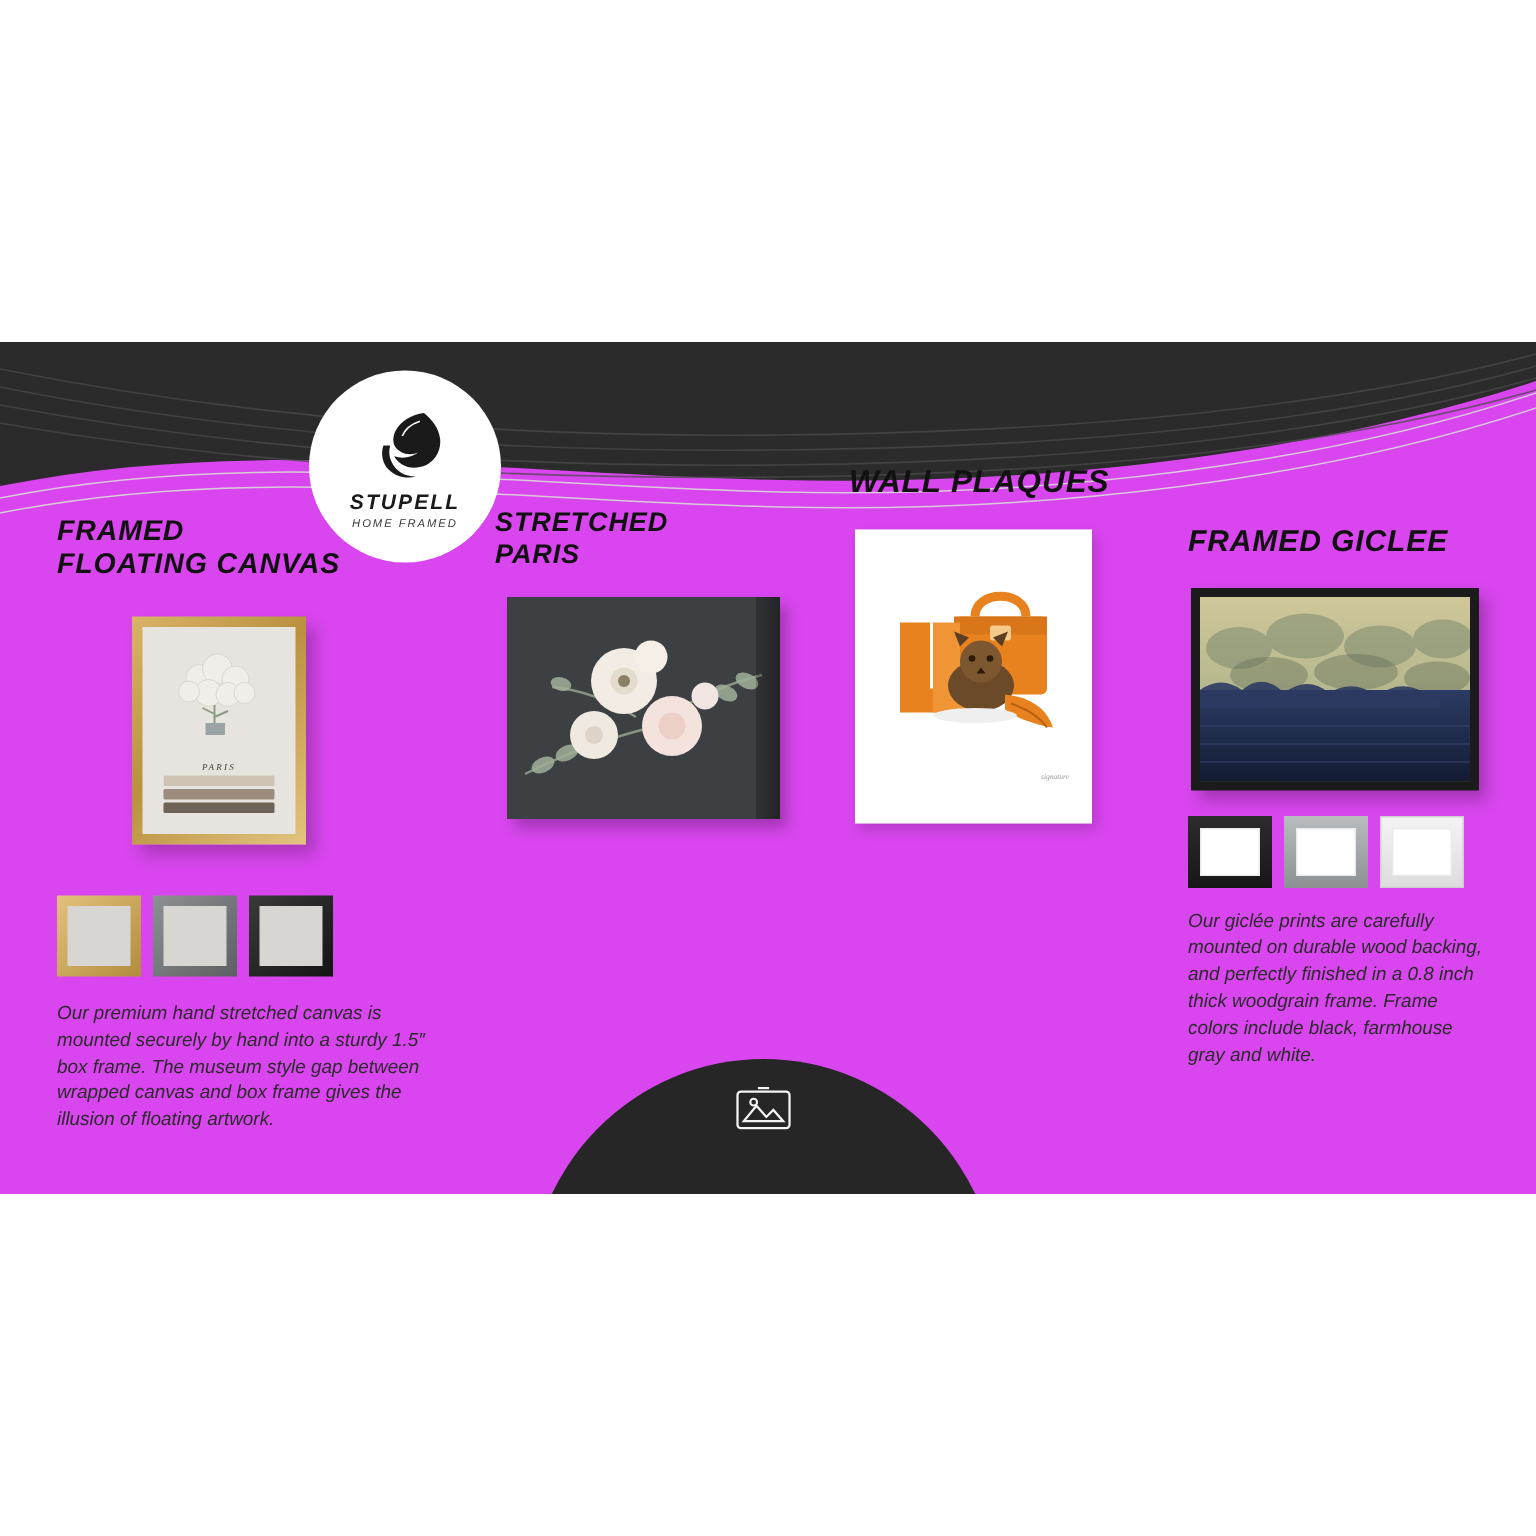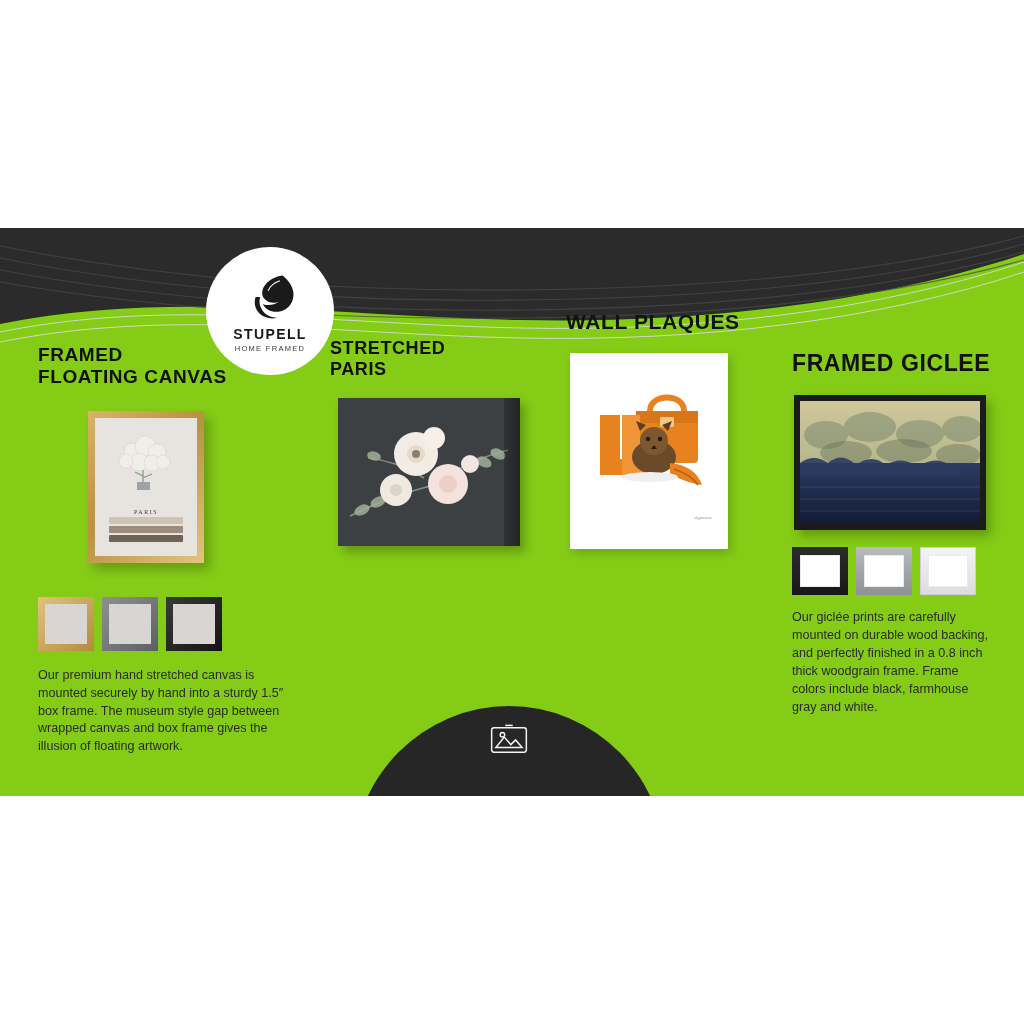--- a/index.html
+++ b/index.html
@@ -19,22 +19,23 @@
     height: 1024px;
     background: #ffffff;
   }
   
   #panel {
     position: absolute;
     left: 0;
     top: 228px;
     width: 1024px;
     height: 568px;
-    background: #84cc16;
-    overflow: hidden;
+    background: #d946ef;
+    overflow: hidden;
+    font-style: italic;
   }
   
   .swoosh {
     position: absolute;
     left: 0;
     top: 0;
     width: 1024px;
     height: 120px;
     overflow: hidden;
   }
@@ -206,21 +207,21 @@
     left: 4px; top: 0;
     width: 158px; height: 196px;
     background: #ffffff;
     box-shadow: 3px 4px 9px rgba(0,0,0,.18);
     overflow: hidden;
   }
   #col3 .col-body { margin-top: 8px; }
 
   
   #col4 { left: 792px; top: 122px; width: 200px; }
-  #col4 .col-title { font-size: 23px; }
+  #col4 .col-title { font-size: 20px; }
   .giclee-wrap { margin-top: 18px; position: relative; height: 150px; }
   .giclee-frame {
     position: absolute;
     left: 2px; top: 0;
     width: 192px; height: 135px;
     background: #1b1b1b;
     padding: 6px;
     box-sizing: border-box;
     box-shadow: 5px 6px 10px rgba(0,0,0,.25);
   }

